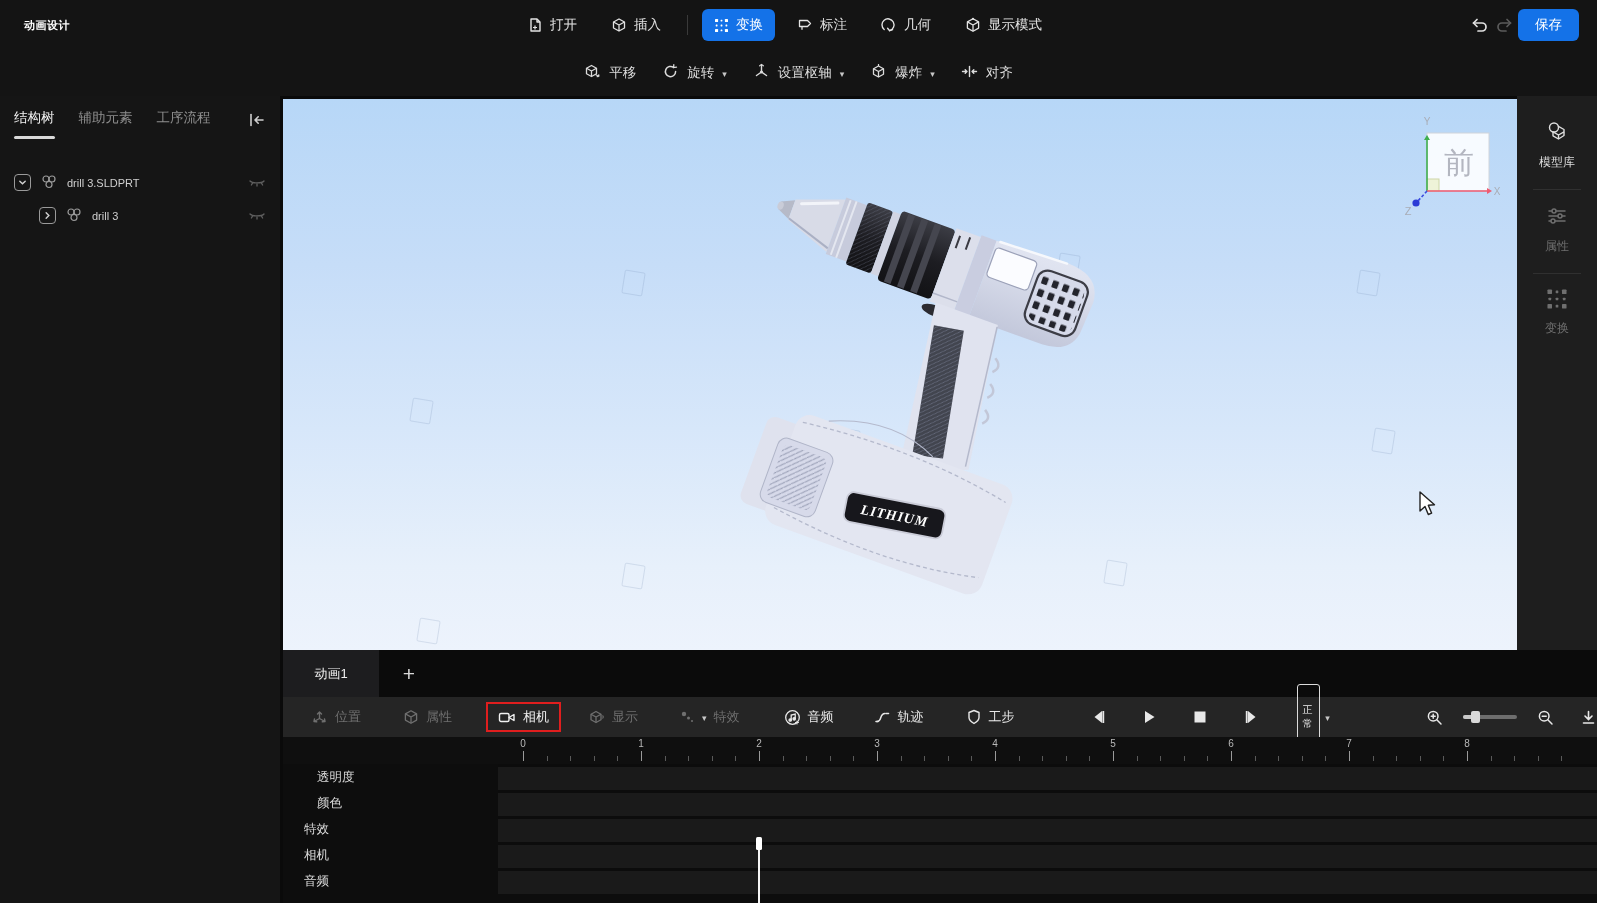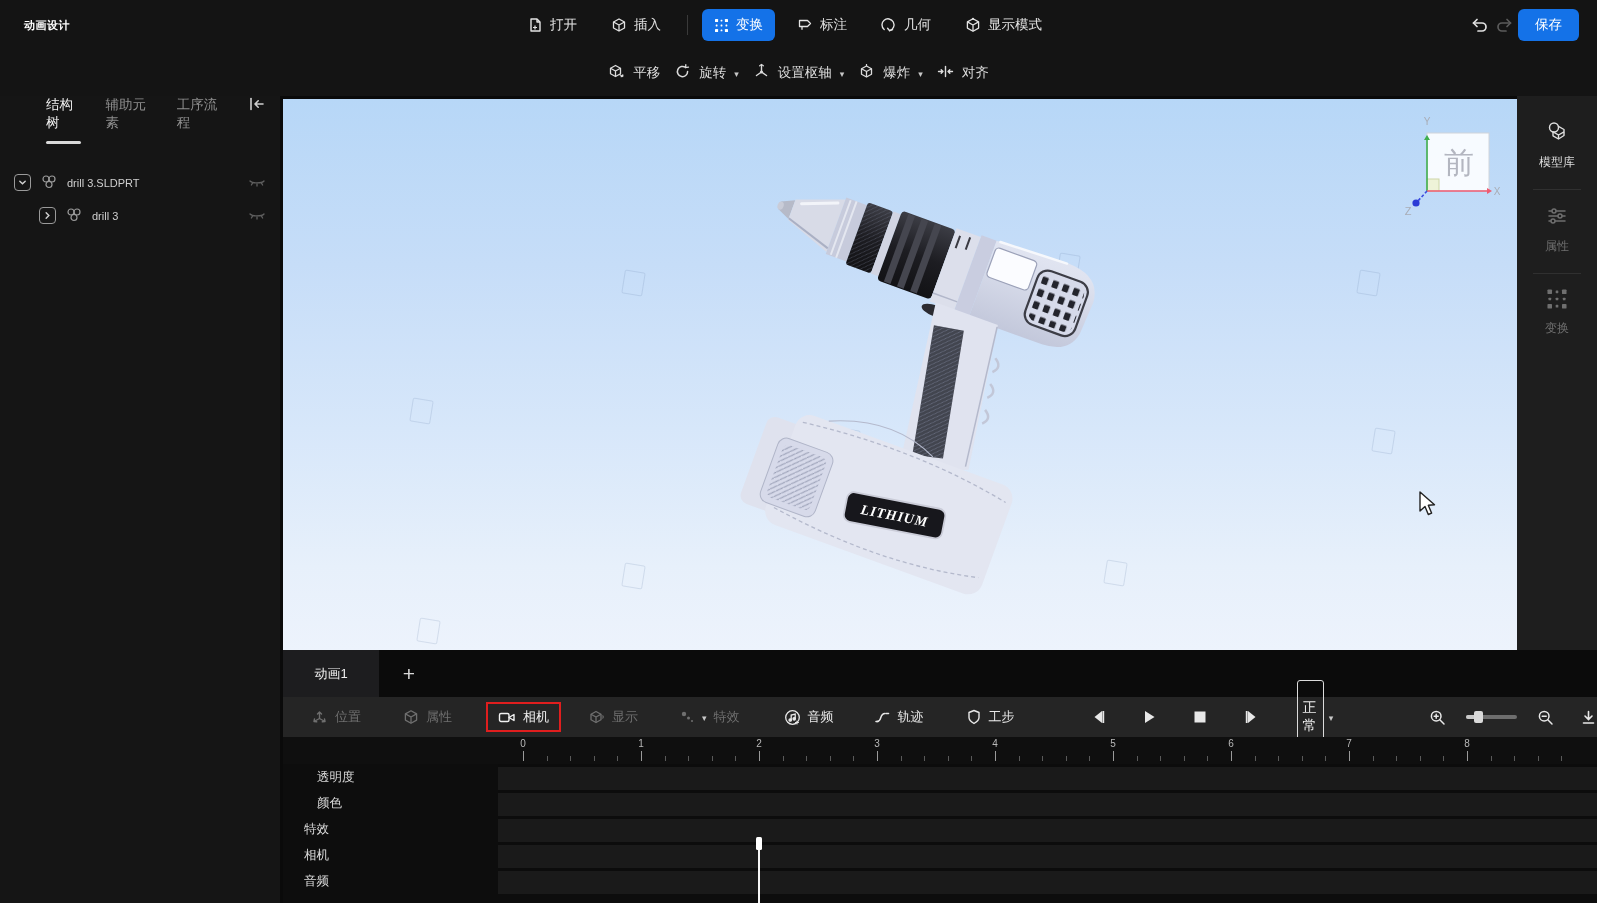--- a/index.html
+++ b/index.html
@@ -14,28 +14,28 @@
   .tb-btn { display:flex; align-items:center; gap:7px; color:#e3e3e3; font-size:13.5px; padding:7px 12px; border-radius:6px; cursor:pointer; white-space:nowrap; }
   .tb-btn svg { display:block; }
   .tb-btn.active { background:#1472e8; color:#fff; }
   .v-div { width:1px; height:20px; background:#3a3a3a; margin:0 4px; }
   #topbar-right { position:absolute; right:18px; top:0; height:50px; display:flex; align-items:center; gap:4px; }
   .icon-btn { color:#e0e0e0; cursor:pointer; display:flex; align-items:center; }
   .icon-btn.disabled { color:#5b5b5b; }
   #save-btn { background:#1472e8; color:#fff; font-size:13.5px; padding:7px 17px; border-radius:6px; cursor:pointer; }
 
   
-  #toolbar2 { position:absolute; left:0; top:50px; width:1597px; height:46px; background:#141414; display:flex; align-items:center; justify-content:center; gap:14px; }
+  #toolbar2 { position:absolute; left:0; top:50px; width:1597px; height:46px; background:#141414; display:flex; align-items:center; justify-content:center; gap:26px; }
   .t2-btn { display:flex; align-items:center; gap:8px; color:#dcdcdc; font-size:13.5px; cursor:pointer; white-space:nowrap; }
   .chev { display:inline-block; color:#c7c7c7; font-size:9px; transform:translateY(1px); }
   .chev::after { content:"▾"; }
 
   
   #left-panel { position:absolute; left:0; top:96px; width:280px; height:807px; background:#151515; }
-  #lp-tabs { display:flex; align-items:flex-start; height:48px; padding:0 14px 0 14px; gap:24px; position:relative;margin-left:32px; }
+  #lp-tabs { display:flex; align-items:center; height:48px; padding:0 14px 0 14px; gap:24px; position:relative; }
   .lp-tab { font-size:13.5px; color:#8f8f8f; cursor:pointer; position:relative; padding-bottom:4px; }
   .lp-tab.active { color:#f2f2f2; }
   .lp-tab.active::after { content:""; position:absolute; left:0; right:0; bottom:-8px; height:3px; background:#d9d9d9; border-radius:2px; }
   #lp-collapse { margin-left:auto; color:#cfcfcf; cursor:pointer; display:flex; }
   #lp-search { margin:14px 17px 0 17px; height:38px; background:#272727; border-radius:8px; display:flex; align-items:center; padding:0 12px; gap:8px; }
   #lp-search input { flex:1; background:transparent; border:none; outline:none; color:#ddd; font-size:13px; font-family:inherit; }
   #lp-search input::placeholder { color:#9c9c9c; }
   #tree { margin-top:22px; }
   .tree-row { display:flex; align-items:center; height:33px; padding:0 14px; gap:9px; cursor:pointer; color:#cfcfcf; font-size:11px; }
   .tree-row .spacer { width:16px; flex:0 0 auto; }
@@ -62,21 +62,21 @@
   #tl-tabbar { height:47px; background:#0b0b0b; display:flex; align-items:stretch; }
   #tl-tab { width:96px; background:#1d1d1f; color:#f0f0f0; font-size:13px; display:flex; align-items:center; justify-content:center; cursor:pointer; }
   #tl-addtab { width:60px; display:flex; align-items:center; justify-content:center; color:#d8d8d8; font-size:21px; font-weight:300; cursor:pointer; }
   #tl-toolbar { height:40px; background:#252525; display:flex; align-items:center; font-size:13px; }
   .tl-btn { display:flex; align-items:center; gap:7px; cursor:pointer; white-space:nowrap; }
   .tl-btn.dim { color:#6f6f6f; }
   .tl-btn.lit { color:#e8e8e8; }
   .tl-btn svg { display:block; }
   #camera-btn { border:2px solid #e01e1e; padding:4px 10px; color:#f2f2f2; }
   #speed-box { display:flex; align-items:center; gap:5px; color:#ededed; cursor:pointer; }
-  #speed-box .box { border:1.5px solid #dcdcdc; border-radius:3px; font-size:14px; padding:18px 5px; }
+  #speed-box .box { border:1.5px solid #dcdcdc; border-radius:3px; font-size:10px; padding:18px 5px; }
   #zoom-slider { width:68px; height:4px; background:#6e6e6e; border-radius:2px; position:relative; cursor:pointer; }
   #zoom-slider .fill { position:absolute; left:0; top:0; height:4px; width:10px; background:#c9c9c9; border-radius:2px; }
   #zoom-slider .handle { position:absolute; left:8px; top:-4px; width:9px; height:12px; background:#d9d9d9; border-radius:2px; }
 
   #tl-body { position:relative; height:166px; }
   #ruler { display:flex; height:27px; background:#0f0f0f; }
   #ruler-spacer { width:215px; flex:0 0 auto; }
   #ruler-scale { position:relative; flex:1; cursor:pointer; }
   .tick { position:absolute; bottom:3px; width:1px; background:#5a5a5a; height:5px; }
   .tick.major { height:10px; background:#9a9a9a; }

